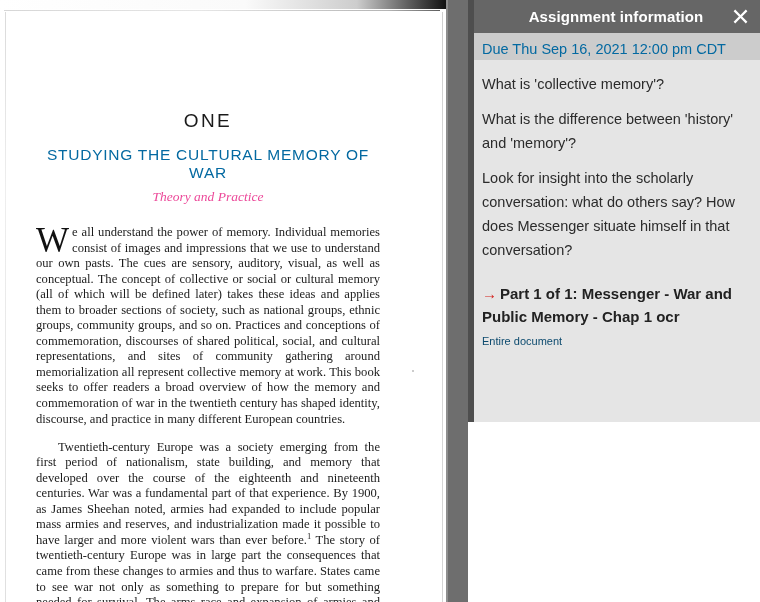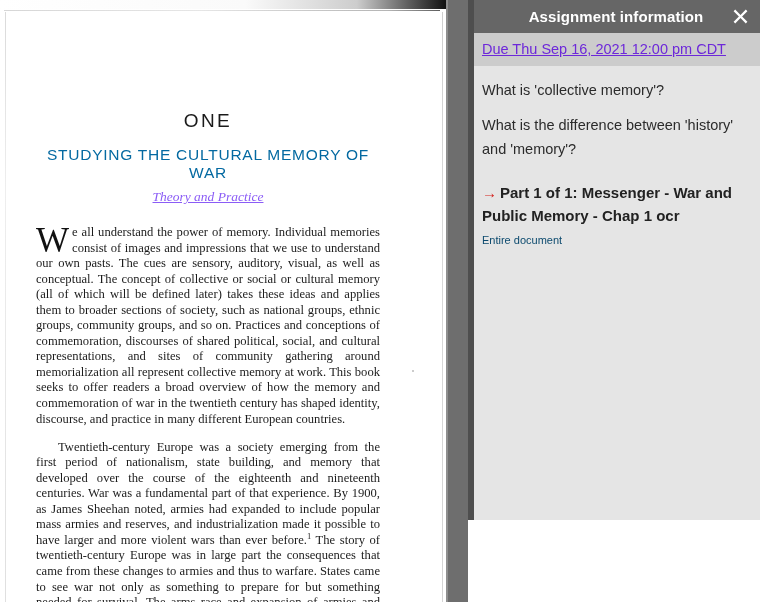--- a/index.html
+++ b/index.html
@@ -127,22 +127,21 @@
     font-weight: 400;
     letter-spacing: 0.75px;
     color: #0369a1;
   }
   .chapter-subtitle {
     margin: 7px 0 0 0;
     text-align: center;
     font-family: "Liberation Serif", serif;
     font-style: italic;
     font-size: 13.5px;
-    color: #8b5cf6;
-    text-decoration: underline;
+    color: #ec4899;
   }
 
   .body-text {
     margin: 0;
     font-family: "Liberation Serif", serif;
     font-size: 12.6px;
     line-height: 15.55px;
     color: #1c1c1c;
     text-align: justify;
     -webkit-hyphens: none;
@@ -164,21 +163,21 @@
     font-size: 8.5px;
     vertical-align: super;
     line-height: 0;
   }
 
   
   #sidebar {
     position: absolute;
     left: 468px; top: 0;
     width: 292px;
-    height: 520px;
+    height: 422px;
     background: #e5e5e5;
     overflow: hidden;
   }
   #sidebar-left-edge {
     position: absolute;
     left: 0; top: 0;
     width: 6px;
     height: 602px;
     background: #4e4e4e;
     z-index: 4;
@@ -211,25 +210,24 @@
     justify-content: center;
     cursor: pointer;
     background: transparent;
     border: none;
     padding: 0;
   }
   #close-button svg { display: block; }
 
   #due-row {
     background: #cccccc;
-    padding: 8px 10px 9px 14px;
+    padding: 8px 10px 3px 14px;
     font-family: "Liberation Sans", sans-serif;
     font-size: 14.5px;
-    color: #6d28d9;
-    text-decoration: underline;
+    color: #0369a1;
   }
 
   #sidebar-body {
     padding: 12px 21px 0 14px;
   }
   .prompt-line {
     font-family: "Liberation Sans", sans-serif;
     font-size: 14.5px;
     line-height: 24px;
     color: #2b2b2b;
@@ -306,20 +304,21 @@
       </button>
     </div>
 
     <div id="due-row">
       <span>Due Thu Sep 16, 2021 12:00 pm CDT</span>
     </div>
 
     <div id="sidebar-body">
       <p class="prompt-line">What is 'collective memory'?</p>
       <p class="prompt-line">What is the difference between 'history' and 'memory'?</p>
+      <p class="prompt-line">Look for insight into the scholarly conversation: what do others say? How does Messenger situate himself in that conversation?</p>
 
       <div id="part-block">
         <p id="part-title">
           <span class="arrow-icon">→</span><span>Part 1 of 1: Messenger - War and Public Memory - Chap 1 ocr</span>
         </p>
         <p id="part-scope">Entire document</p>
       </div>
     </div>
   </aside>
 

